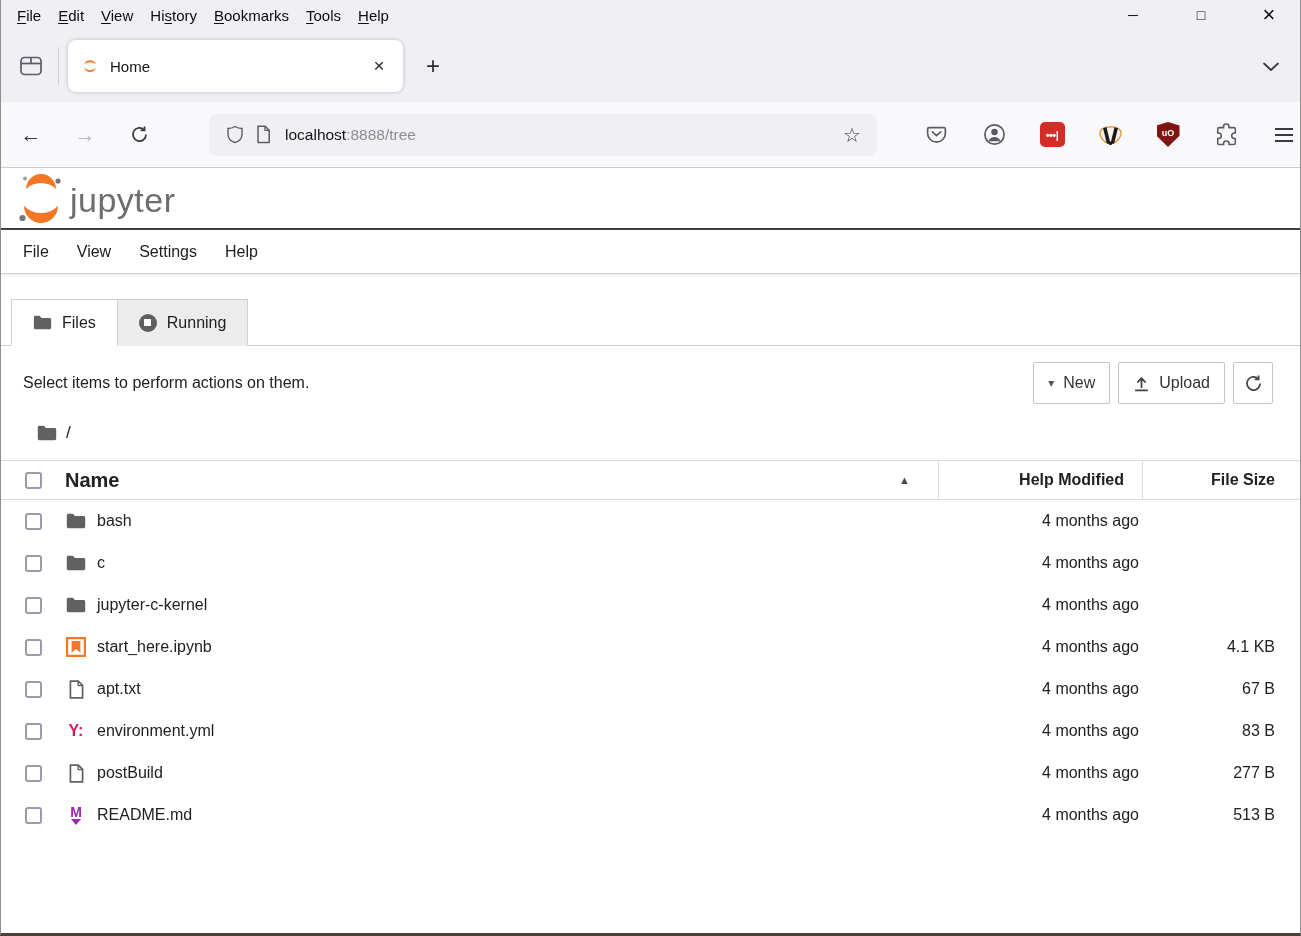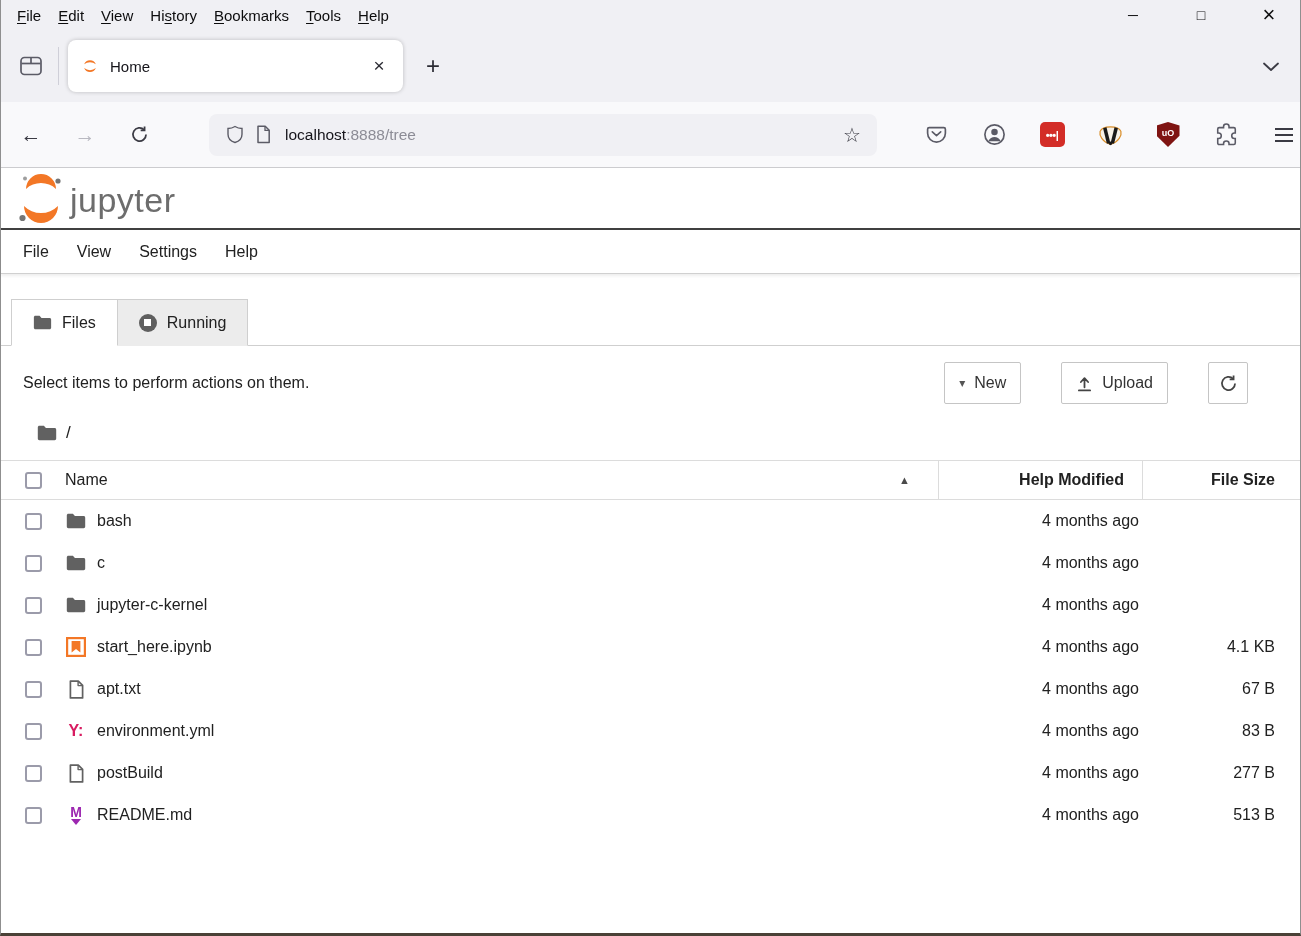--- a/index.html
+++ b/index.html
@@ -62,35 +62,35 @@
   .jp-body { flex:1; padding-top:24px; background:#fff; }
 
   .jp-tabs { display:flex; align-items:flex-end; padding-left:10px; border-bottom:1px solid #cfcfcf; height:48px; }
   .jp-tab { height:47px; display:flex; align-items:center; gap:10px; padding:12px 21px; font-size:16px; color:#212121;
             border:1px solid #cfcfcf; border-bottom:1px solid transparent; background:#ececec; margin-bottom:-1px; }
   .jp-tab.active { background:#fff; border-bottom-color:#fff; }
   .jp-tab + .jp-tab { border-left:none; }
   .run-ic { width:18px; height:18px; border-radius:50%; background:#5f5f5f; display:flex; align-items:center; justify-content:center; }
   .run-sq { width:7px; height:7px; background:#fff; }
 
-  .jp-actionbar { display:flex; align-items:center; margin:16px 52px 0 22px; height:42px;gap:32px; }
+  .jp-actionbar { display:flex; align-items:center; margin:16px 27px 0 22px; height:42px; }
   .hint { font-size:16px; color:#212121; flex:1; }
   .btn { display:flex; align-items:center; gap:9px; border:1px solid #c5c5c5; border-radius:2px; background:#fff;
          height:42px; padding:0 14px; font-size:16px; color:#333; margin-left:8px; }
   .btn-caret { font-size:12px; color:#555; }
   .btn-refresh { width:40px; justify-content:center; padding:0; }
 
   .jp-breadcrumb { display:flex; align-items:center; gap:9px; margin:14px 0 0 36px; height:30px; font-size:17px; color:#212121; }
 
   .jp-table { margin-top:12px; }
   .tr { display:flex; align-items:center; height:42px; padding-left:24px; }
   .tr.th { height:40px; border-top:1px solid #dcdcdc; border-bottom:1px solid #dcdcdc; }
   .cb { width:17px; height:17px; border:2px solid #9b9baa; border-radius:3px; background:#fff; flex:none; }
   .cell-name { flex:1; display:flex; align-items:center; min-width:0; height:100%; }
-  .th .hdr-name { font-size:16px; font-weight:normal; color:#212121; margin-left:23px; }
+  .th .hdr-name { font-size:20px; font-weight:bold; color:#212121; margin-left:23px; }
   .sort { margin-left:auto; margin-right:28px; font-size:11px; color:#4a4a4a; }
   .icon-slot { width:24px; display:flex; justify-content:center; align-items:center; margin-left:22px; flex:none; }
   .fname { margin-left:9px; font-size:16px; color:#212121; white-space:nowrap; }
   .col-mod { width:204px; text-align:right; font-size:16px; color:#212121; flex:none; height:100%;
              display:flex; align-items:center; justify-content:flex-end; padding-right:3px; }
   .col-size { width:158px; text-align:right; font-size:16px; color:#212121; flex:none; height:100%;
               display:flex; align-items:center; justify-content:flex-end; padding-right:25px; }
   .th .col-mod { border-left:1px solid #dcdcdc; font-weight:bold; padding-right:18px; }
   .th .col-size { border-left:1px solid #dcdcdc; font-weight:bold; padding-right:25px; }
 

